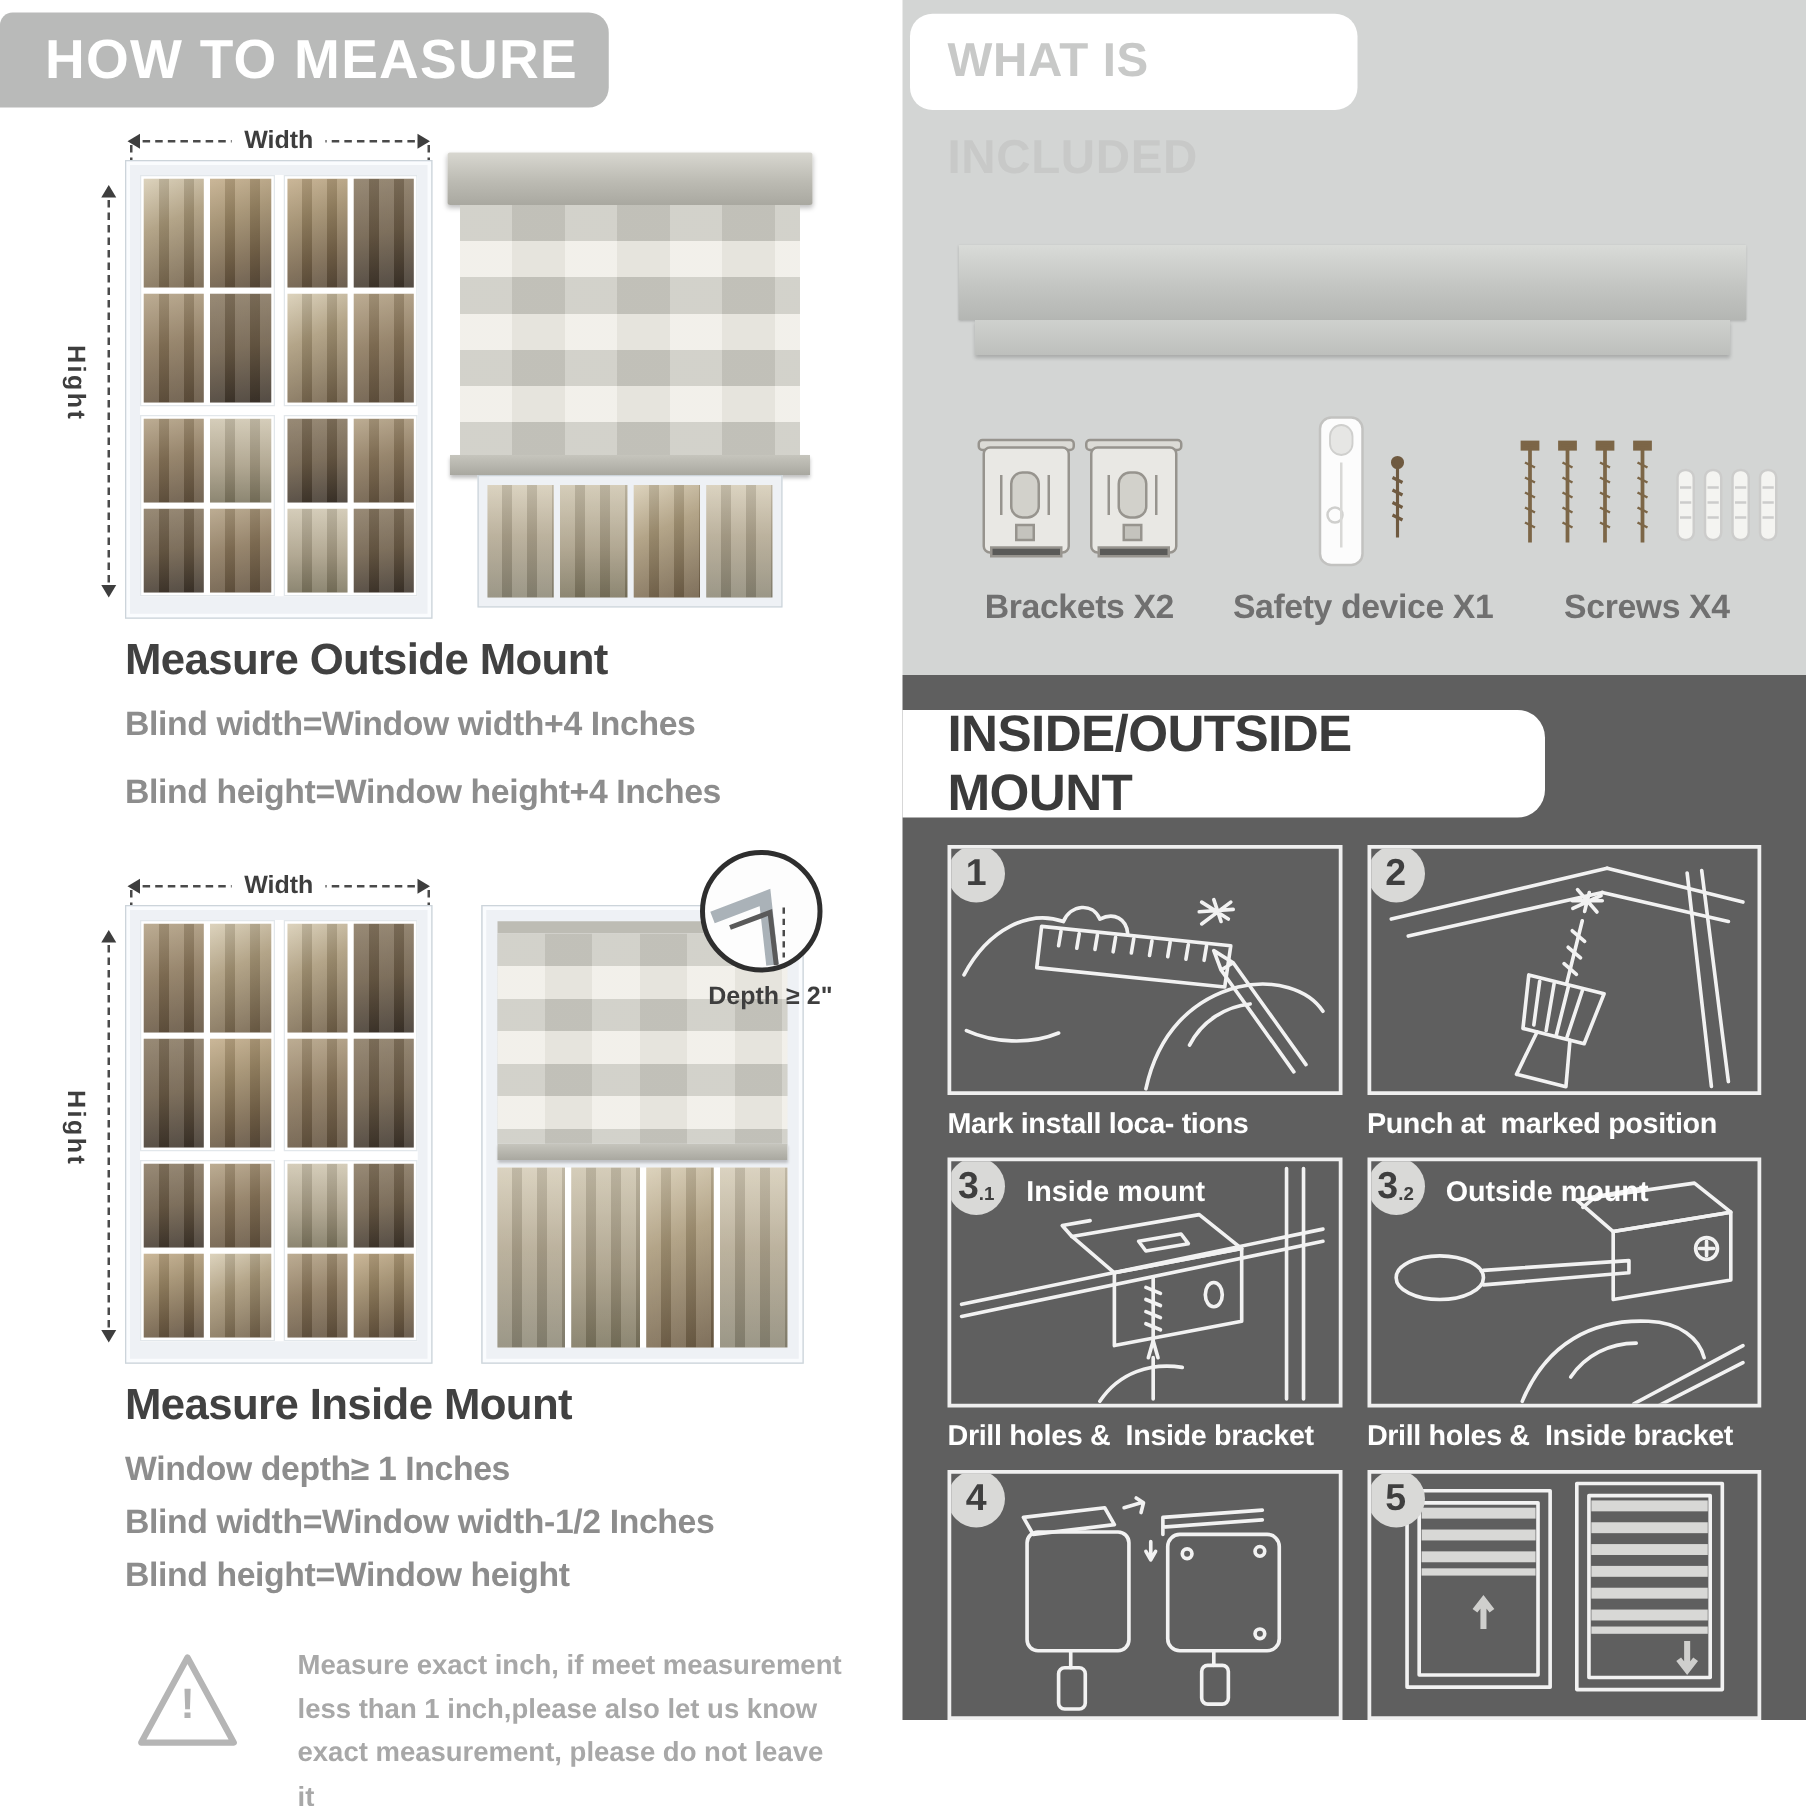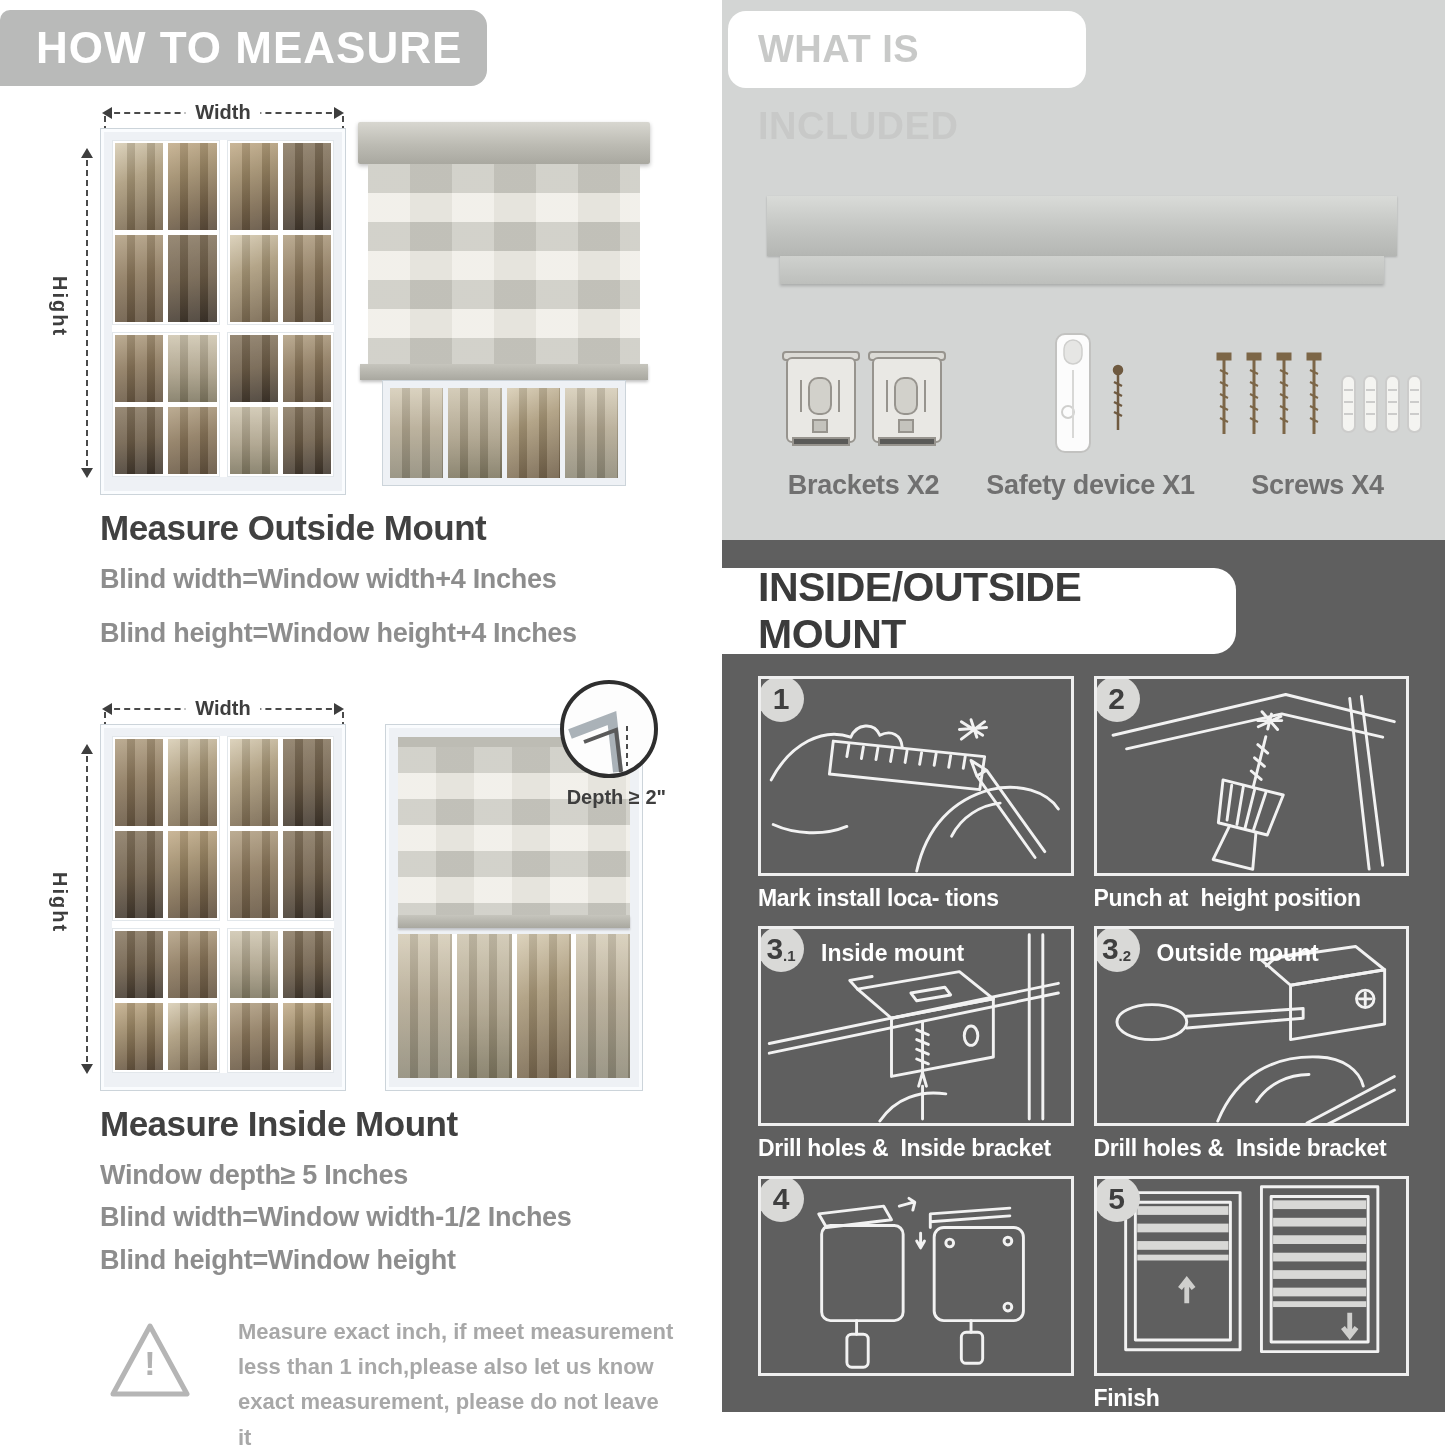--- a/index.html
+++ b/index.html
@@ -243,21 +243,21 @@
     <div class="mag" style="left:560px;top:680px;">
       <svg viewBox="0 0 90 90">
         <path d="M6,50 L48,34 L54,88" stroke="#aab2b8" stroke-width="10" fill="none"></path>
         <path d="M20,58 L52,46 L57,88" stroke="#5a5a5a" stroke-width="4" fill="none"></path>
         <path d="M63,42 L63,82" stroke="#4a4a4a" stroke-width="2" stroke-dasharray="5,4" fill="none"></path>
       </svg>
     </div>
     <div class="depth-label" style="left:548px;top:786px;width:118px;">Depth ≥ 2"</div>
 
     <div class="sec-heading" style="top:1104px;">Measure Inside Mount</div>
-    <div class="formula" style="top:1160px;">Window depth≥ 5 Inches</div>
+    <div class="formula" style="top:1160px;">Window depth≥ 1 Inches</div>
     <div class="formula" style="top:1202px;">Blind width=Window width-1/2 Inches</div>
     <div class="formula" style="top:1245px;">Blind height=Window height</div>
 
     <div class="warn-wrap">
       <svg viewBox="0 0 84 84">
         <polygon points="42,8 79,76 5,76" fill="none" stroke="#b5b5b5" stroke-width="5" stroke-linejoin="round"></polygon>
       </svg>
       <span class="warn-glyph">!</span>
     </div>
     <div class="warn-text">Measure exact inch, if meet measurement less than 1 inch,please also let us know exact measurement, please do not leave it</div>
@@ -389,21 +389,21 @@
                   <path d="M130,115 l4,36 M142,114 l3,39 M154,114 l0,41 M166,114 l-3,40"></path>
                   <path d="M138,156 L130,194 M166,156 L172,194 M130,194 L172,194"></path>
                 </g>
               </g>
             </svg>
             <span class="badge">
                 <span>2</span>
                 <span class="sub"></span>
               </span>
           </div>
-          <div class="cap">Punch at  height position</div>
+          <div class="cap">Punch at  marked position</div>
         </div>
 
         <div class="step">
           <div class="tile">
             <svg viewBox="0 0 310 200">
               <g class="lineart">
                 <path d="M4,118 L302,56 M4,128 L302,66"></path>
                 <path d="M272,6 L272,196 M286,6 L286,196"></path>
                 <polygon points="95,62 200,44 235,72 130,92"></polygon>
                 <polygon points="130,92 235,72 235,132 130,152"></polygon>
@@ -503,19 +503,18 @@
                   <rect x="177" y="112" width="96" height="9"></rect>
                 <rect x="177" y="126" width="96" height="6"></rect>
               </g>
               <path d="M256,138 l0,24 M249,153 l7,9 7,-9" stroke="#cfcfcd" stroke-width="5" fill="none"></path>
             </svg>
             <span class="badge">
                 <span>5</span>
                 <span class="sub"></span>
               </span>
           </div>
-          <div class="cap">Finish</div>
         </div>
 
       </div>
     </div>
   </div>
 </div>
 
 </body></html>

